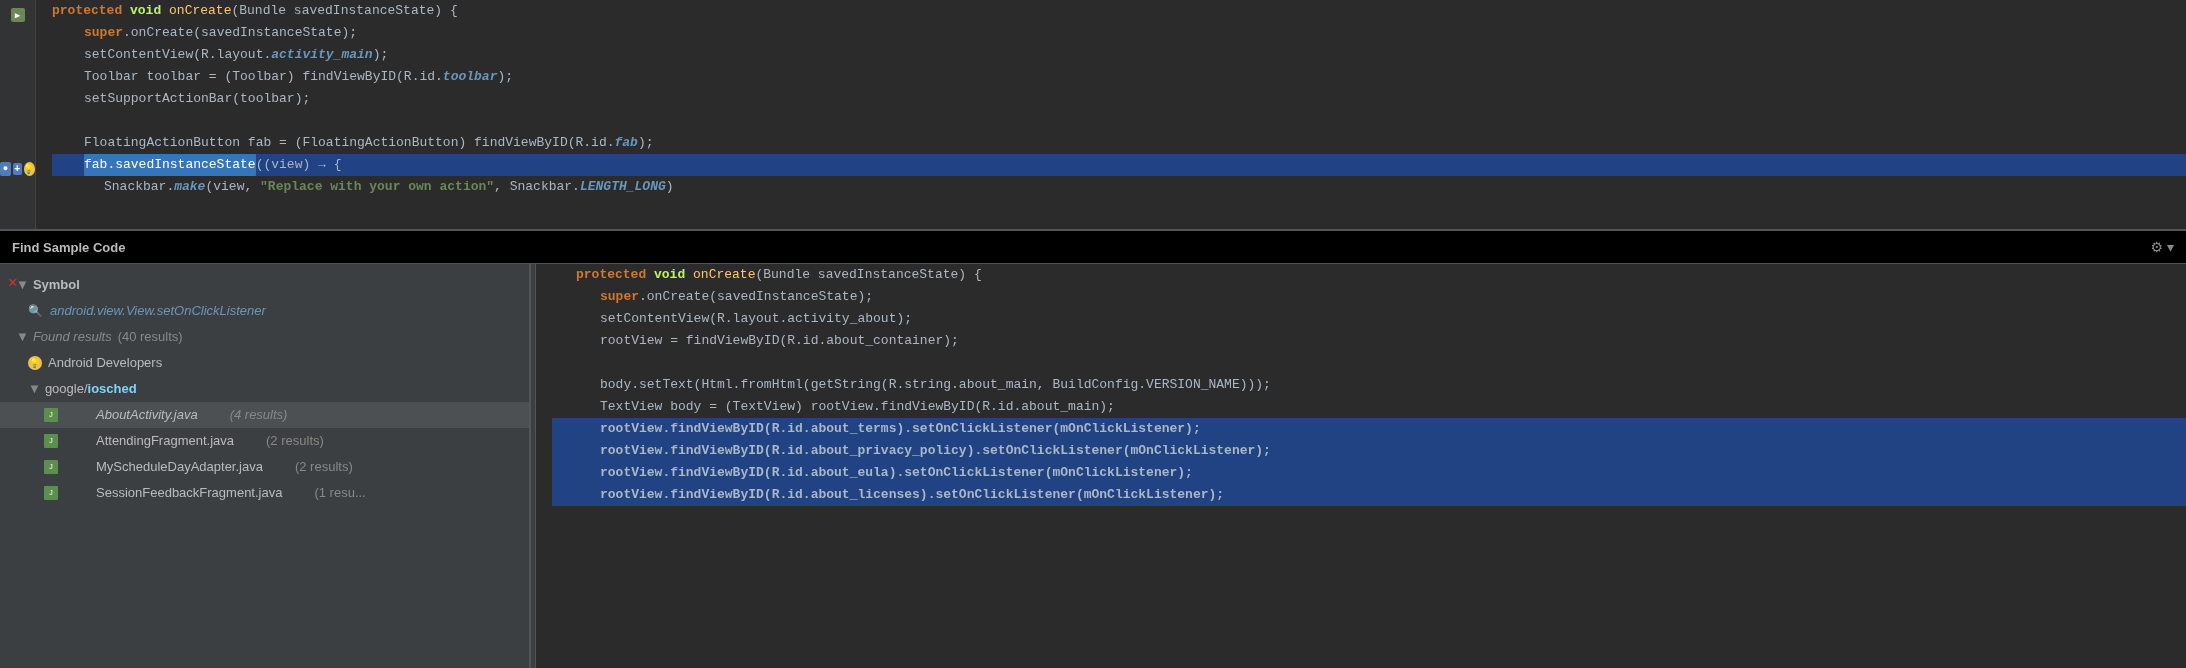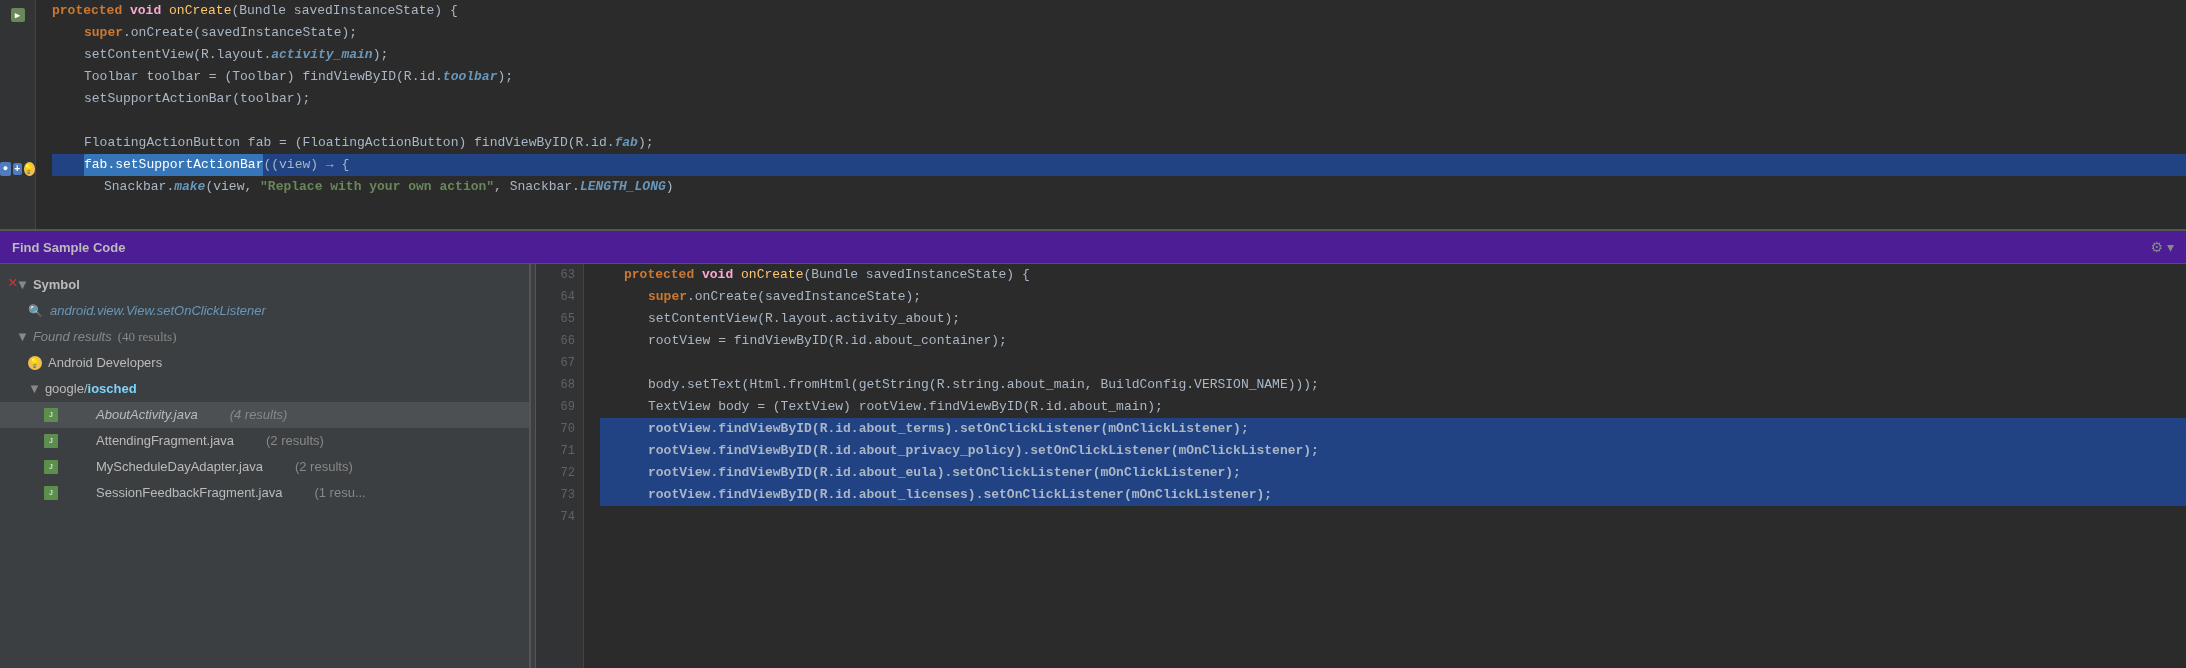--- a/index.html
+++ b/index.html
@@ -101,34 +101,34 @@
       display: flex;
       align-items: center;
       white-space: pre;
     }
 
     .code-line.highlighted {
       background: #214283;
     }
 
     .kw-purple { color: #cc7832; font-weight: bold; }
-    .kw-void { color: #f9a8d4; font-weight: bold; }
+    .kw-void { color: #bef264; font-weight: bold; }
     .method { color: #ffc66d; }
     .string-green { color: #6a8759; font-weight: bold; }
     .italic-blue { color: #6897bb; font-style: italic; font-weight: bold; }
     .sel-text {
       background: #3676b8;
       color: #ffffff;
       border-radius: 1px;
     }
 
     
     .find-bar {
       height: 34px;
-      background: #4c1d95;
+      background: #000000;
       border-top: 1px solid #555;
       border-bottom: 1px solid #555;
       display: flex;
       align-items: center;
       padding: 8px 12px;
       color: #a9b7c6;
       font-size: 13px;
       font-family: 'Segoe UI', Arial, sans-serif;
       position: relative;
     }
@@ -311,21 +311,21 @@
       <span style="display:inline-block;width:32px"></span><span>Toolbar toolbar = (Toolbar) findViewByID(R.id.</span><span class="italic-blue">toolbar</span><span>);</span>
     </div>
     <div class="code-line">
       <span style="display:inline-block;width:32px"></span><span>setSupportActionBar(toolbar);</span>
     </div>
     <div class="code-line">&nbsp;</div>
     <div class="code-line">
       <span style="display:inline-block;width:32px"></span><span>FloatingActionButton fab = (FloatingActionButton) findViewByID(R.id.</span><span class="italic-blue">fab</span><span>);</span>
     </div>
     <div class="code-line highlighted">
-      <span style="display:inline-block;width:32px"></span><span class="sel-text">fab.setSupportActionBar</span><span>((view) → {</span>
+      <span style="display:inline-block;width:32px"></span><span class="sel-text">fab.savedInstanceState</span><span>((view) → {</span>
     </div>
     <div class="code-line">
       <span style="display:inline-block;width:52px"></span><span>Snackbar.</span><span class="italic-blue">make</span><span>(view, </span><span class="string-green">"Replace with your own action"</span><span>, Snackbar.</span><span class="italic-blue">LENGTH_LONG</span><span>)</span>
     </div>
   </div>
 </div>
 
 <div class="find-bar">
   <span class="find-bar-title">Find Sample Code</span>
   <div class="gear-btn">
@@ -346,21 +346,21 @@
       <span class="symbol-label">Symbol</span>
     </div>
     <div class="tree-item indent-2">
       <span class="search-icon-circle">🔍</span>
       <span class="symbol-value">android.view.View.setOnClickListener</span>
     </div>
 
     <div class="tree-item indent-1">
       <span style="color:#888;margin-right:4px;">▼</span>
       <span class="found-results">Found results</span>
-      <span class="found-count" style="margin-left:6px;font-family:Liberation Serif, serif;">(40 results)</span>
+      <span class="found-count" style="margin-left:6px;">(40 results)</span>
     </div>
 
     <div class="tree-item indent-2">
       <div class="bulb-icon">💡</div>
       <span style="color:#bbbbbb;">Android Developers</span>
     </div>
 
     <div class="tree-item indent-2">
       <span style="color:#888;margin-right:4px;">▼</span>
       <span style="color:#bbbbbb;">google/</span>
@@ -385,34 +385,20 @@
     <div class="tree-item indent-3">
       <div class="file-icon">J</div>
       <span style="color:#bbbbbb;">SessionFeedbackFragment.java </span>
         <span style="color:#888;">(1 resu...</span>
     </div>
   </div>
 
   <div class="divider-v"></div>
 
   <div class="code-panel">
-    <div class="code-panel-gutter">
-      <div>63</div>
-      <div>64</div>
-      <div>65</div>
-      <div>66</div>
-      <div>67</div>
-      <div>68</div>
-      <div>69</div>
-      <div>70</div>
-      <div>71</div>
-      <div>72</div>
-      <div>73</div>
-      <div>74</div>
-    </div>
     <div class="code-panel-content">
       <div class="code-panel-line">
         <span style="display:inline-block;width:24px"></span><span class="kw-purple">protected </span><span class="kw-void">void </span><span class="method">onCreate</span><span>(Bundle savedInstanceState) {</span>
       </div>
       <div class="code-panel-line">
         <span style="display:inline-block;width:48px"></span><span class="kw-purple">super</span><span>.onCreate(savedInstanceState);</span>
       </div>
       <div class="code-panel-line">
         <span style="display:inline-block;width:48px"></span><span>setContentView(R.layout.activity_about);</span>
       </div>

